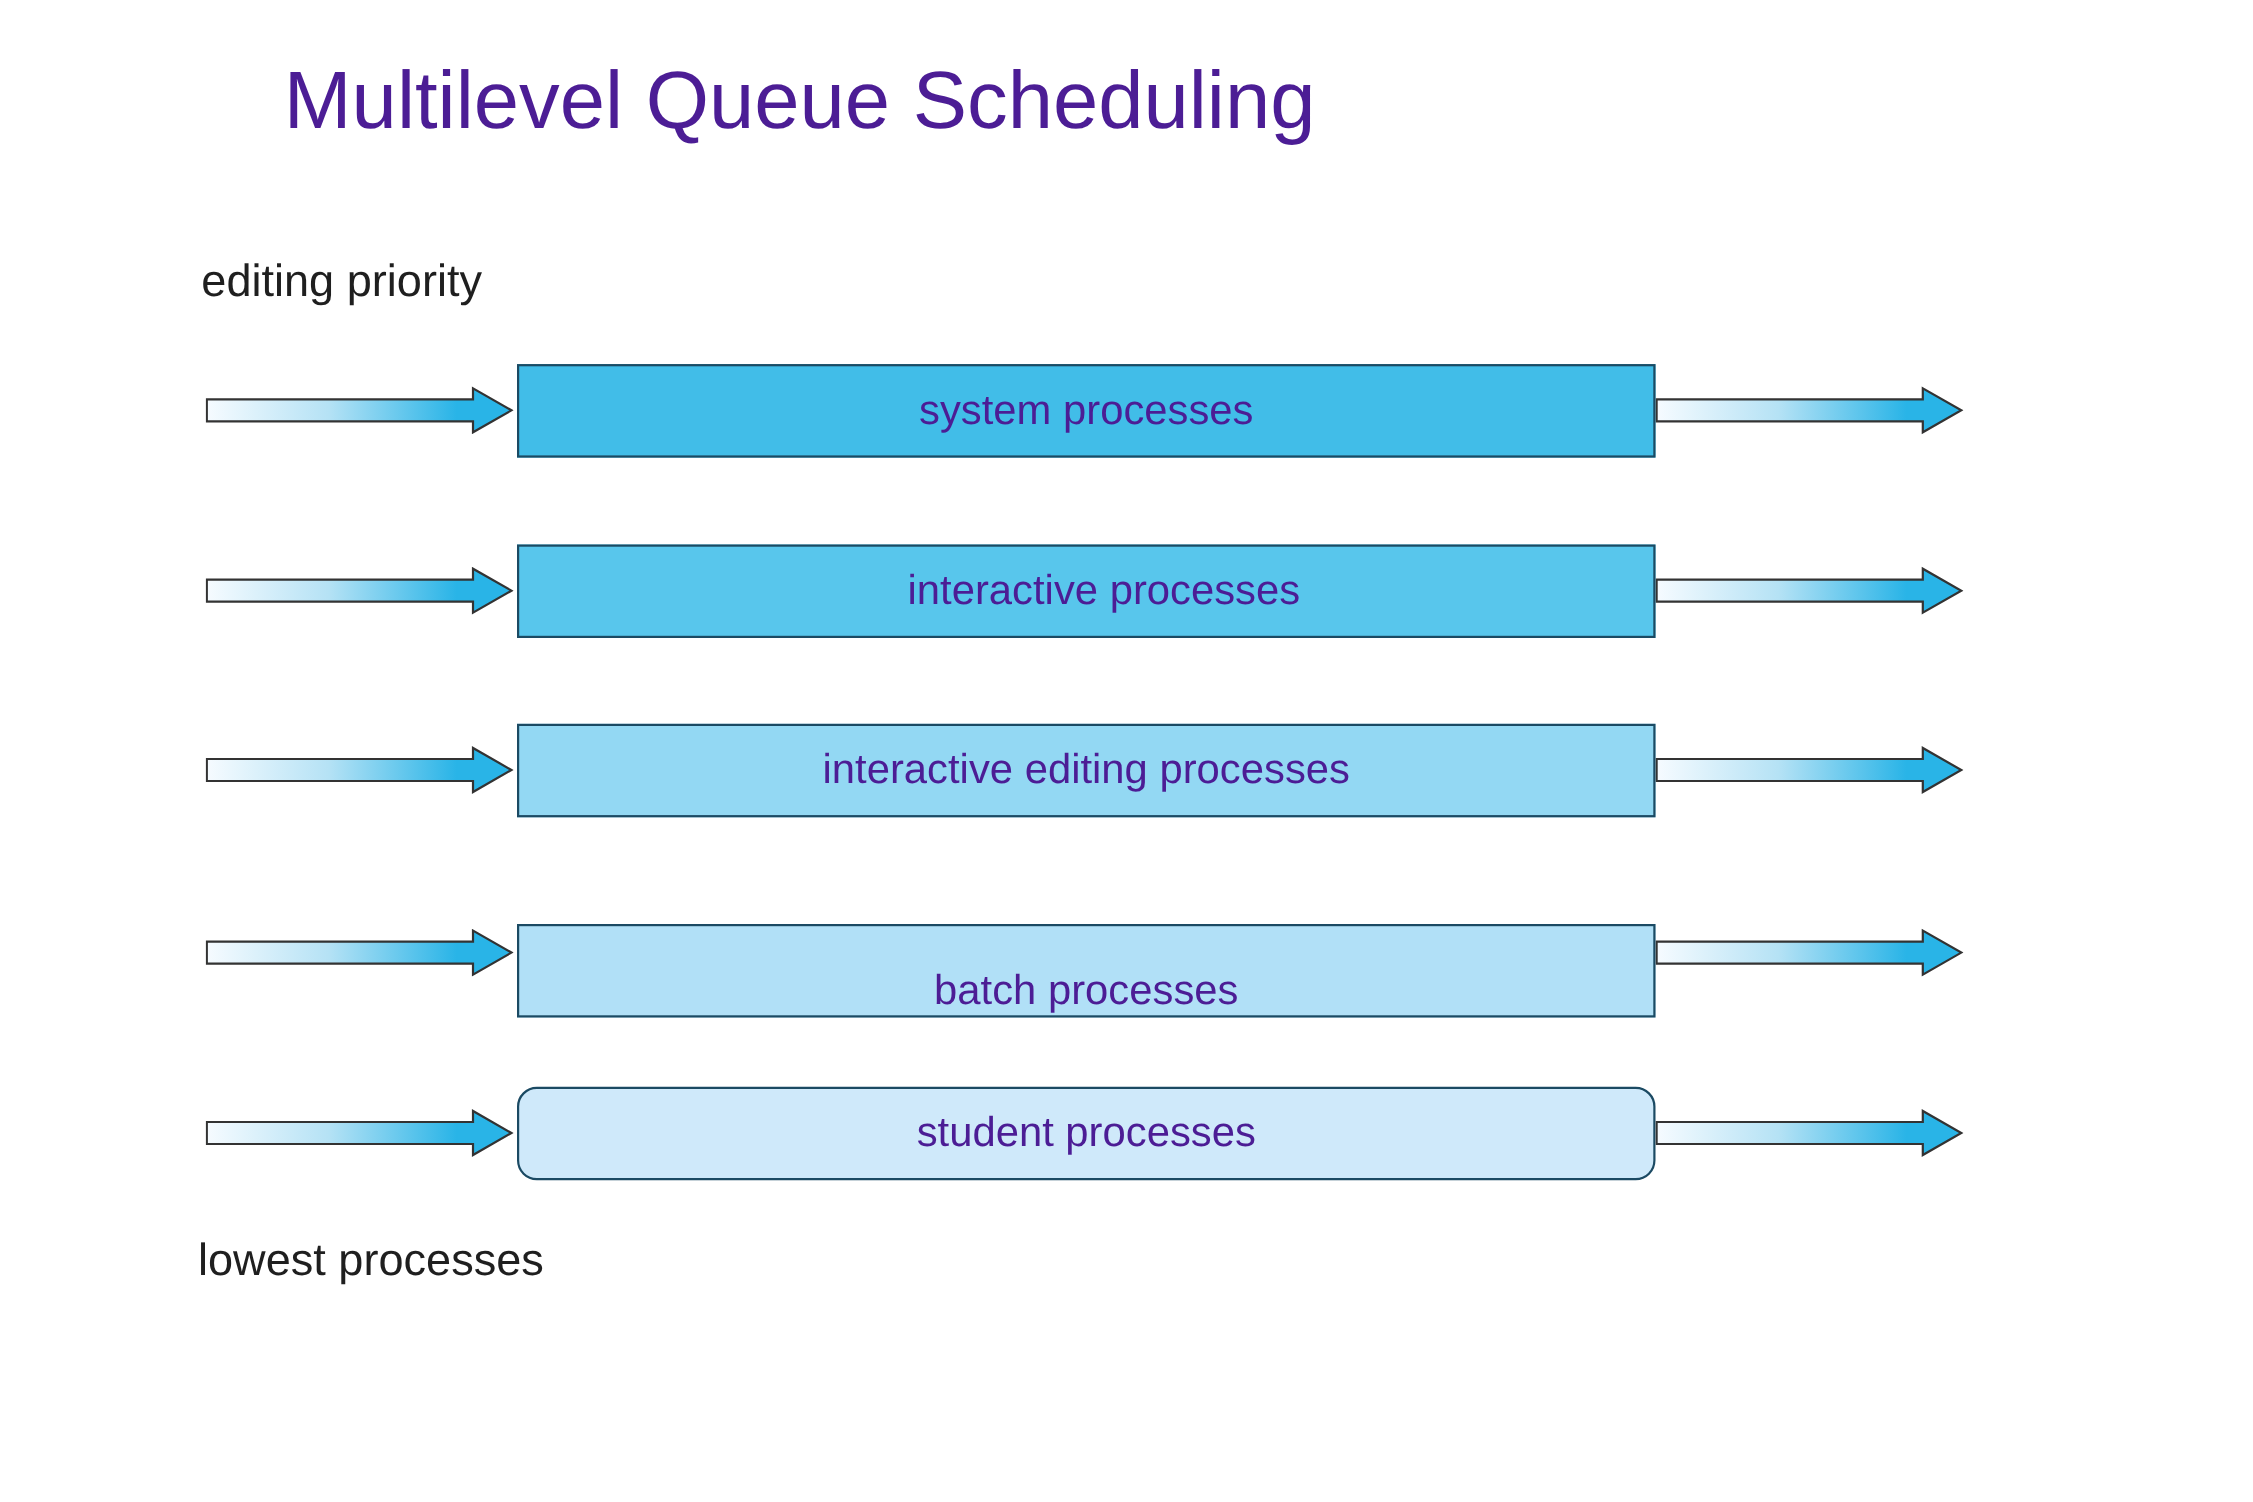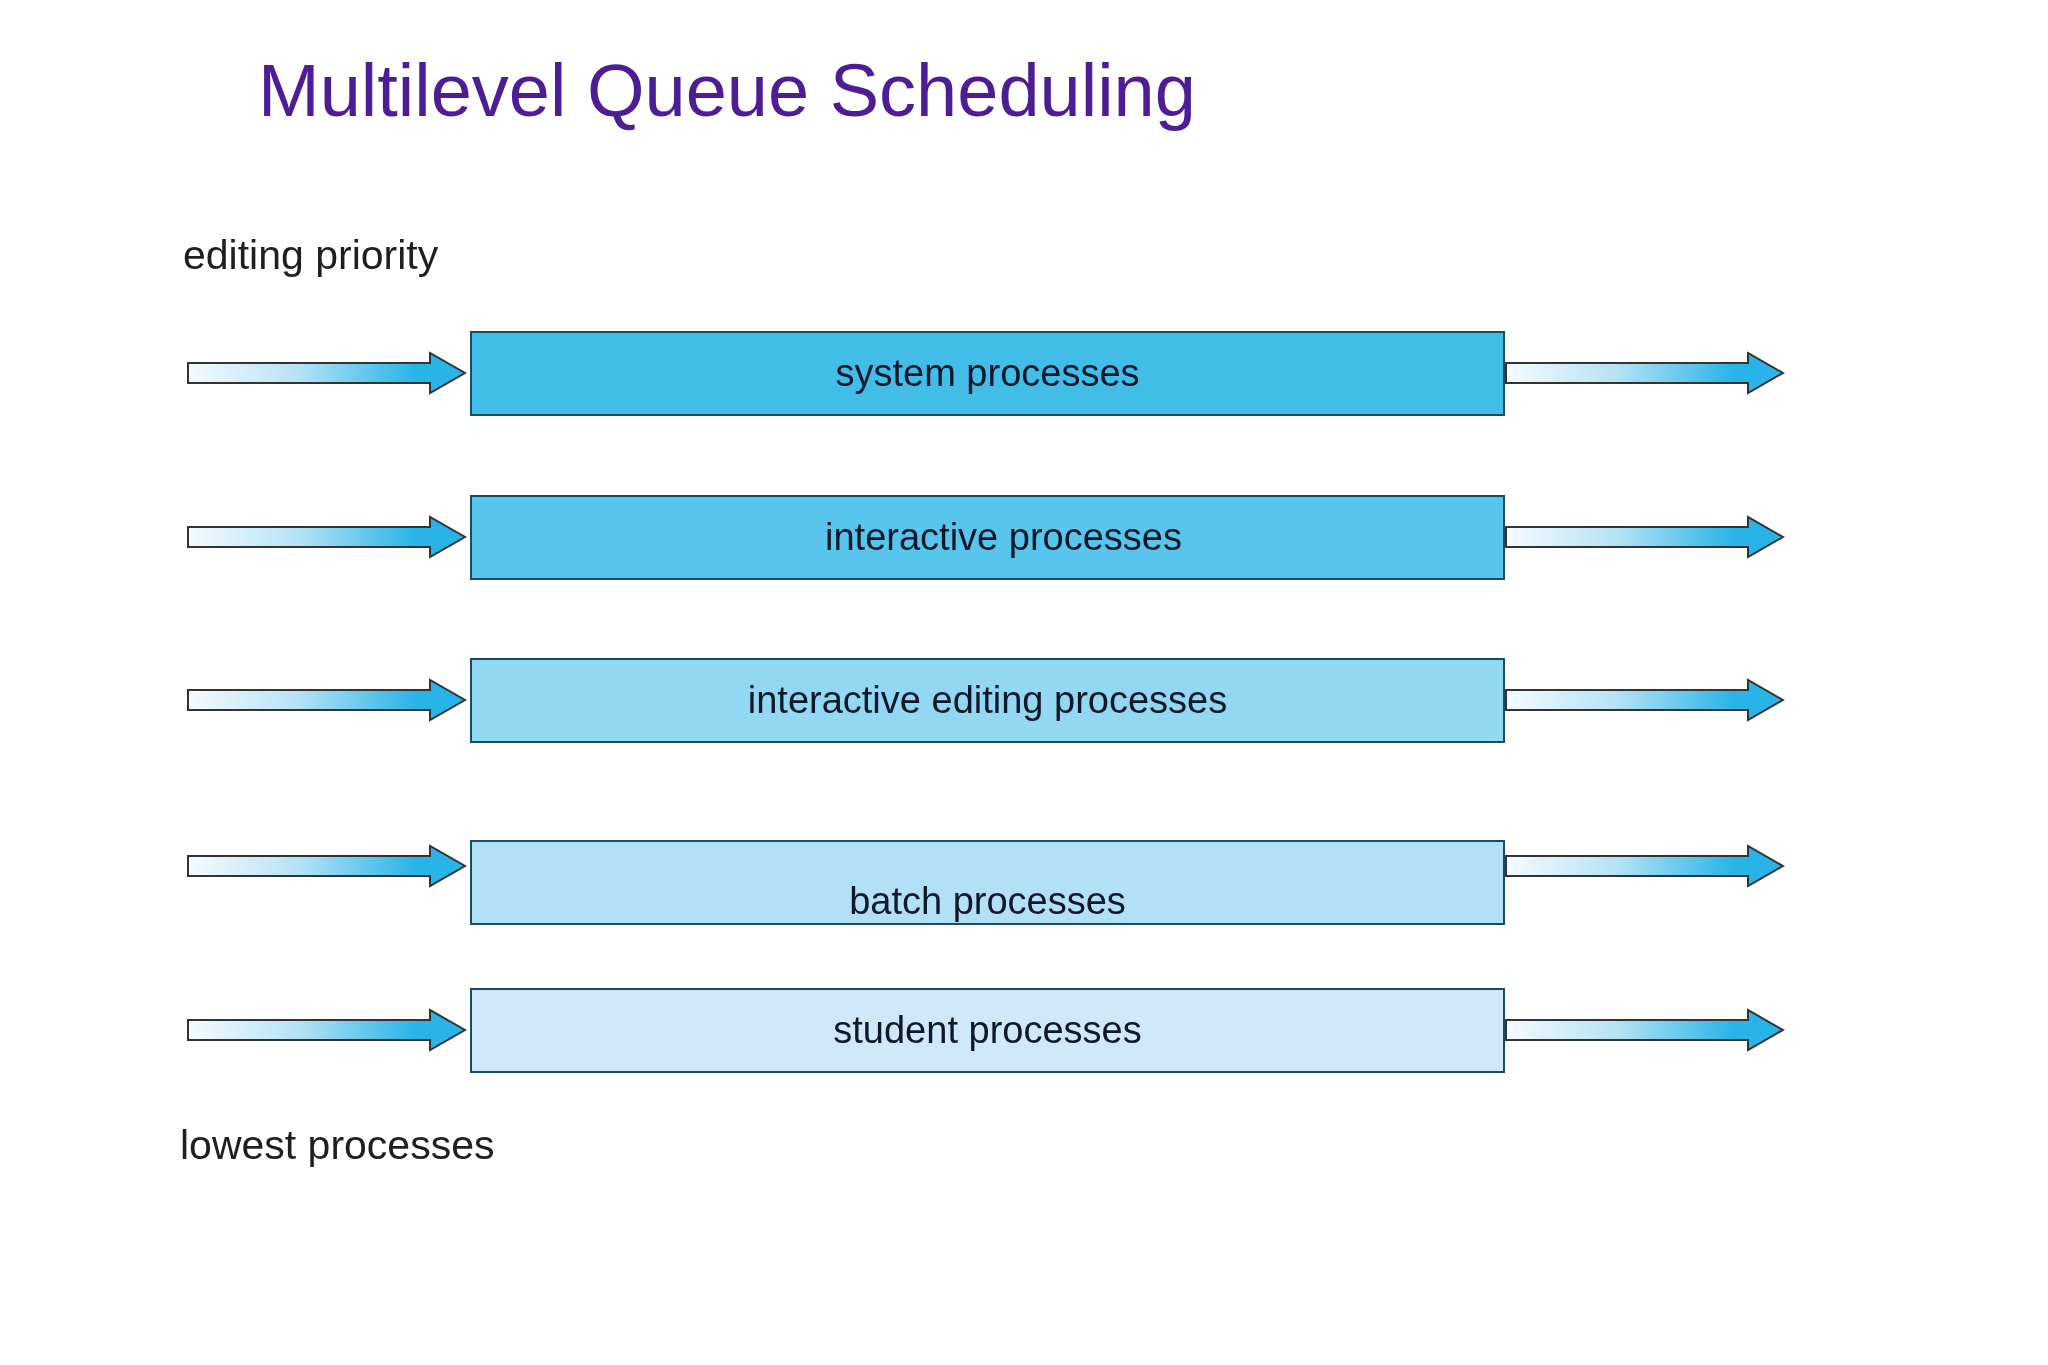--- a/index.html
+++ b/index.html
@@ -19,21 +19,21 @@
   }
   .label-top{left:183px;top:232px;}
   .label-bottom{left:180px;top:1122px;}
 
   .queue-box{
     position:absolute;left:470px;width:1035px;height:85px;
     box-sizing:border-box;border:2px solid #1b4a63;
     display:flex;align-items:center;justify-content:center;
   }
   .queue-box .queue-label{
-    font-size:38px;color:#0f172a;white-space:nowrap;
+    font-size:38px;color:#4c1d95;white-space:nowrap;
   }
   .arrow{
     position:absolute;width:280px;height:44px;display:block;
   }
   .arrow-in{left:187px;}
   .arrow-out{left:1505px;}
   .defs-holder{position:absolute;width:0;height:0;}
 </style>
 </head>
 <body>
@@ -89,20 +89,20 @@
 <div class="queue-box" style="top: 840px; background-color: rgb(177, 224, 247); align-items: flex-end;">
   <span class="queue-label">batch processes</span>
 </div>
 <svg class="arrow arrow-out" style="top:844px" viewBox="0 0 280 44">
   <polygon points="1,12 243,12 243,2 278,22 243,42 243,32 1,32" fill="url(#arrowGrad)" stroke-width="2" stroke="#333333"></polygon>
 </svg>
 
 <svg class="arrow arrow-in" style="top:1008px" viewBox="0 0 280 44">
   <polygon points="1,12 243,12 243,2 278,22 243,42 243,32 1,32" fill="url(#arrowGrad)" stroke-width="2" stroke="#333333"></polygon>
 </svg>
-<div class="queue-box" style="top: 988px; background-color: rgb(207, 233, 250);">
+<div class="queue-box" style="top: 988px; background-color: rgb(207, 233, 250); border-radius: 18px;">
   <span class="queue-label">student processes</span>
 </div>
 <svg class="arrow arrow-out" style="top:1008px" viewBox="0 0 280 44">
   <polygon points="1,12 243,12 243,2 278,22 243,42 243,32 1,32" fill="url(#arrowGrad)" stroke-width="2" stroke="#333333"></polygon>
 </svg>
 
 <div class="side-label label-bottom">lowest processes</div>
 
 </body></html>

